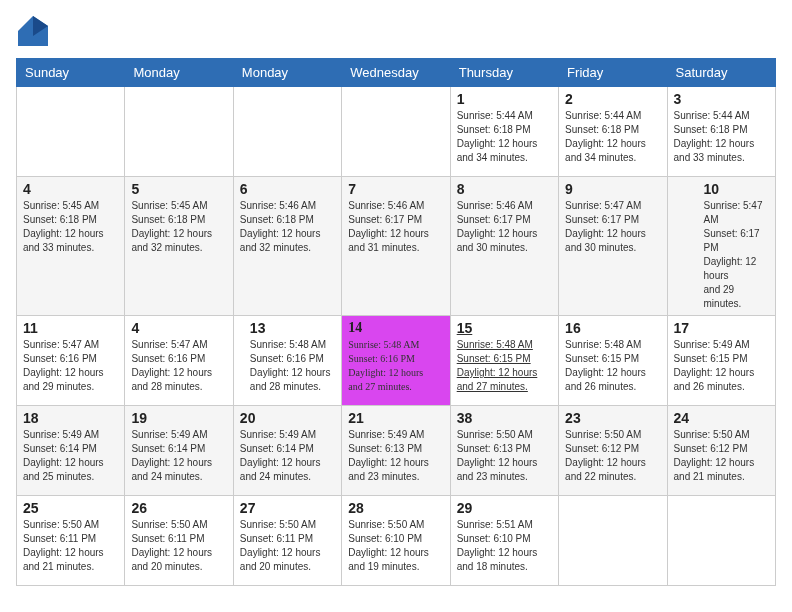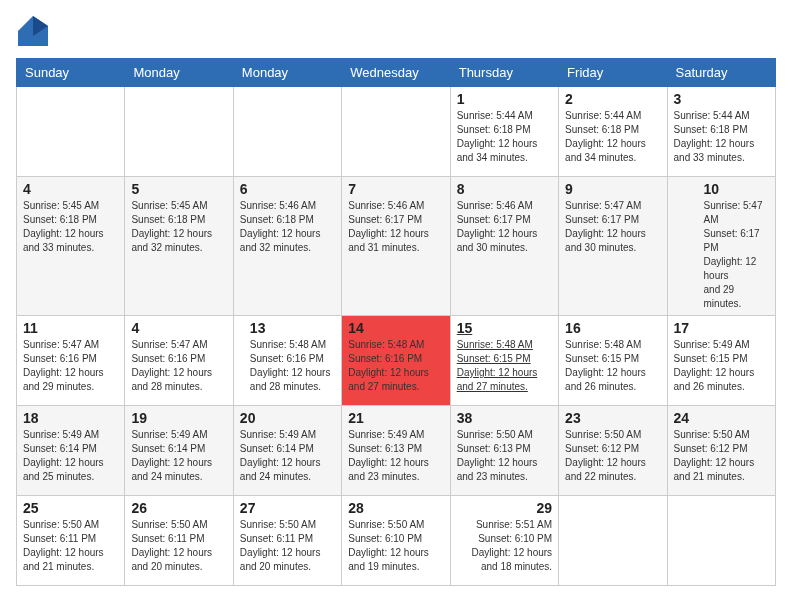--- a/index.html
+++ b/index.html
@@ -179,21 +179,21 @@
           <div class="day-info">Sunrise: 5:47 AM<br>Sunset: 6:16 PM<br>Daylight: 12 hours<br>and 29 minutes.</div>
         </td>
         <td style="background: rgb(255, 255, 255);">
           <span class="day-number">4</span>
           <div class="day-info">Sunrise: 5:47 AM<br>Sunset: 6:16 PM<br>Daylight: 12 hours<br>and 28 minutes.</div>
         </td>
         <td style="background: rgb(255, 255, 255); padding-left: 16px;">
           <span class="day-number">13</span>
           <div class="day-info">Sunrise: 5:48 AM<br>Sunset: 6:16 PM<br>Daylight: 12 hours<br>and 28 minutes.</div>
         </td>
-        <td style="background: #ef4444;">
+        <td style="background: #d946ef; font-family: Liberation Serif, serif;">
           <span class="day-number">14</span>
           <div class="day-info">Sunrise: 5:48 AM<br>Sunset: 6:16 PM<br>Daylight: 12 hours<br>and 27 minutes.</div>
         </td>
         <td style="background: rgb(255, 255, 255); text-decoration: underline;">
           <span class="day-number">15</span>
           <div class="day-info">Sunrise: 5:48 AM<br>Sunset: 6:15 PM<br>Daylight: 12 hours<br>and 27 minutes.</div>
         </td>
         <td style="background: rgb(255, 255, 255);">
           <span class="day-number">16</span>
           <div class="day-info">Sunrise: 5:48 AM<br>Sunset: 6:15 PM<br>Daylight: 12 hours<br>and 26 minutes.</div>
@@ -243,21 +243,21 @@
           <div class="day-info">Sunrise: 5:50 AM<br>Sunset: 6:11 PM<br>Daylight: 12 hours<br>and 20 minutes.</div>
         </td>
         <td style="background: rgb(255, 255, 255);">
           <span class="day-number">27</span>
           <div class="day-info">Sunrise: 5:50 AM<br>Sunset: 6:11 PM<br>Daylight: 12 hours<br>and 20 minutes.</div>
         </td>
         <td style="background: rgb(255, 255, 255);">
           <span class="day-number">28</span>
           <div class="day-info">Sunrise: 5:50 AM<br>Sunset: 6:10 PM<br>Daylight: 12 hours<br>and 19 minutes.</div>
         </td>
-        <td style="background: rgb(255, 255, 255); text-align: right;">
+        <td style="background: rgb(255, 255, 255);">
           <span class="day-number">29</span>
           <div class="day-info">Sunrise: 5:51 AM<br>Sunset: 6:10 PM<br>Daylight: 12 hours<br>and 18 minutes.</div>
         </td>
         <td class="empty-cell"></td>
         <td class="empty-cell"></td>
       </tr>
     </tbody>
 </table>
 
 </body></html>

